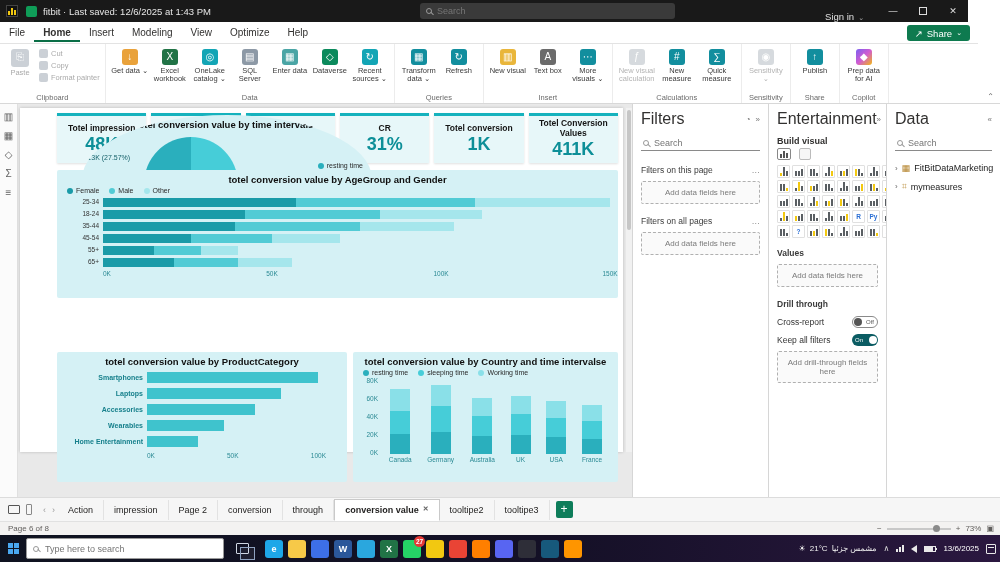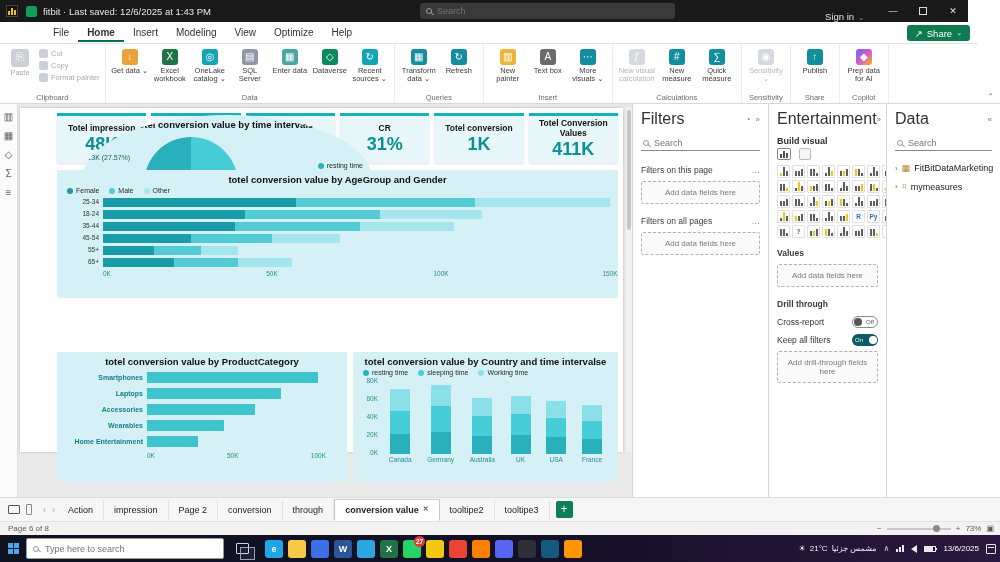--- a/index.html
+++ b/index.html
@@ -16,21 +16,21 @@
   #tb-search input { background:transparent; border:none; outline:none; color:#ccc; font-size:9px; width:100%; }
   .mag { width:6px; height:6px; border:1.3px solid #999; border-radius:50%; position:relative; flex:none; }
   .mag::after { content:''; position:absolute; width:4px; height:1.3px; background:#999; transform:rotate(45deg); right:-3px; bottom:-1px; }
   #tb-right { position:absolute; right:0; top:0; height:22px; display:flex; align-items:flex-end; }
   .signin { font-size:9.5px; color:#e0e0e0; margin-right:4px; }
   .tb-caret { font-size:7px; color:#aaa; margin-right:14px; }
   .winbtn { width:30px; height:22px; display:flex; align-items:center; justify-content:center; font-size:9px; color:#ddd; }
   .maxi { width:8px; height:8px; border:1px solid #ddd; }
 
   
-  #menubar { position:absolute; left:0; top:22px; width:978px; height:22px; background:#fff; border-bottom:1px solid #e3e3e3; display:flex; align-items:center;padding-left:44px; }
+  #menubar { position:absolute; left:0; top:22px; width:978px; height:22px; background:#fff; border-bottom:1px solid #e3e3e3; display:flex; align-items:center; }
   .mtab { font-size:10px; color:#323130; padding:4px 9px; cursor:default; }
   .mtab.active { font-weight:bold; border-bottom:2px solid #0a6e46; padding-bottom:2px; }
   #share-btn { position:absolute; right:8px; top:3px; height:16px; background:#0e7a4f; color:#fff; font-size:9.5px; border-radius:3px; display:flex; align-items:center; gap:4px; padding:0 8px; }
   #share-btn .car { font-size:7px; }
 
   
   #ribbon { position:absolute; left:0; top:44px; width:1000px; height:60px; background:#fff; border-bottom:1px solid #d8d8d8; display:flex; }
   .rgroup { position:relative; border-right:1px solid #ececec; padding:3px 5px 12px 5px; }
   .rrow { display:flex; align-items:flex-start; gap:2px; height:44px; }
   .rgl { position:absolute; bottom:1px; left:0; right:0; text-align:center; font-size:7.5px; color:#6b6b6b; }
@@ -306,21 +306,21 @@
               <div class="ricon" style="background: rgb(18, 142, 158);">↻</div>
               <div class="rlabel">Refresh</div>
             </div>
           </div>
           <div class="rgl">Queries</div>
         </div>
         <div class="rgroup">
           <div class="rrow">
             <div class="rbtn">
               <div class="ricon" style="background: rgb(233, 182, 59);">▥</div>
-              <div class="rlabel">New painter</div>
+              <div class="rlabel">New visual</div>
             </div>
             <div class="rbtn">
               <div class="ricon" style="background: rgb(107, 107, 107);">A</div>
               <div class="rlabel">Text box</div>
             </div>
             <div class="rbtn">
               <div class="ricon" style="background: rgb(18, 142, 158);">⋯</div>
               <div class="rlabel">More visuals ⌄</div>
             </div>
           </div>

